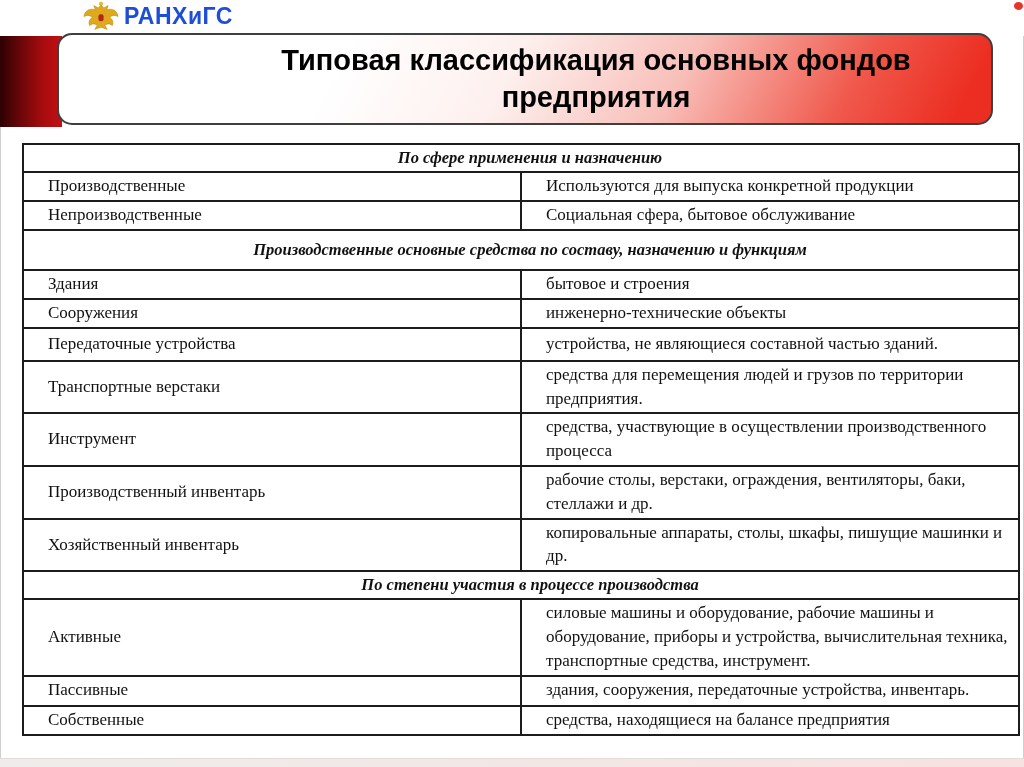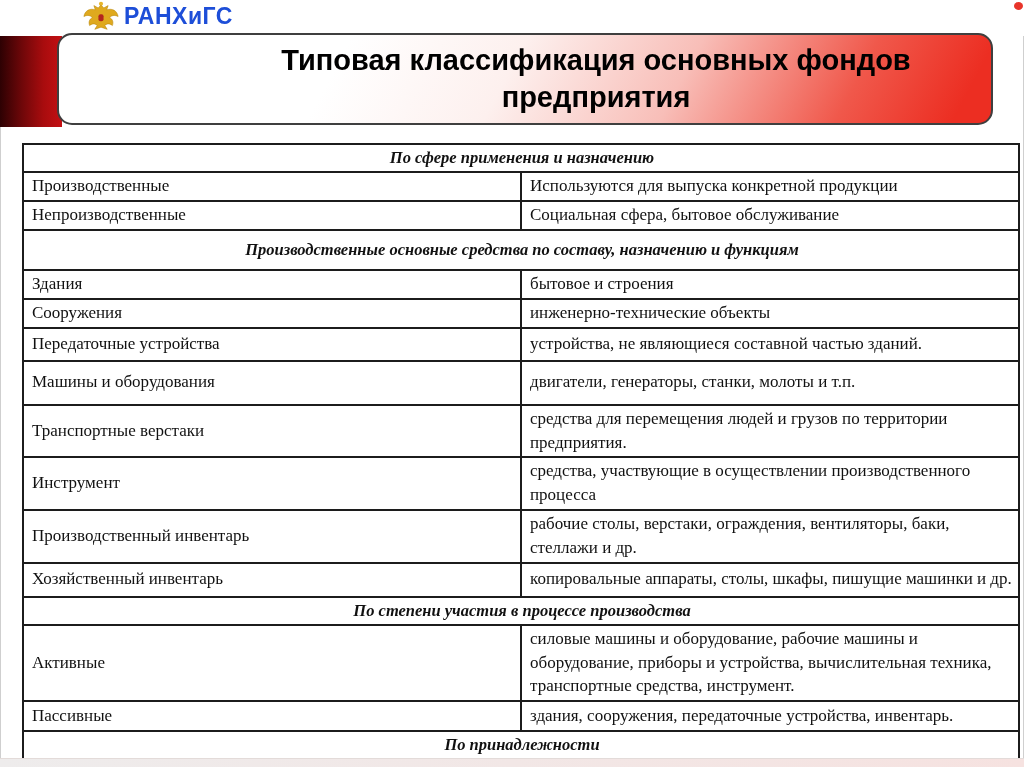--- a/index.html
+++ b/index.html
@@ -42,21 +42,21 @@
     text-align:center;font-family:"Liberation Sans",sans-serif;
   }
   
   table.cls{
     position:absolute;left:22px;top:143px;width:998px;
     border-collapse:collapse;table-layout:fixed;
     font-family:"Liberation Serif",serif;font-size:17px;color:#111;
   }
   table.cls td{
     border:2px solid #1c1c1c;
-    padding:1px 6px 2px 8px;
+    padding:1px 6px 2px 24px;
     vertical-align:middle;
     line-height:1.4;
   }
   td.term{width:280px;}
   td.section{
     text-align:center;font-style:italic;font-weight:bold;font-size:16.5px;
     padding-top:2px;padding-bottom:2px;
   }
   
   .bottom-strip{
@@ -110,24 +110,20 @@
         <td class="def">бытовое и строения</td>
       </tr>
       <tr style="height: 29px;">
         <td class="term">Сооружения</td>
         <td class="def">инженерно-технические объекты</td>
       </tr>
       <tr style="height: 33px;">
         <td class="term">Передаточные устройства</td>
         <td class="def">устройства, не являющиеся составной частью зданий.</td>
       </tr>
-      <tr style="height: 44px;">
-        <td class="term">Машины и оборудования</td>
-        <td class="def">двигатели, генераторы, станки, молоты и т.п.</td>
-      </tr>
       <tr style="height: 30px;">
         <td class="term">Транспортные верстаки</td>
         <td class="def">средства для перемещения людей и грузов по территории предприятия.</td>
       </tr>
       <tr style="height: 28px;">
         <td class="term">Инструмент</td>
         <td class="def">средства, участвующие в осуществлении производственного процесса</td>
       </tr>
       <tr style="height: 34px; font-family: Liberation Serif, serif;">
         <td class="term">Производственный инвентарь</td>
@@ -141,23 +137,20 @@
         <td colspan="2" class="section">По степени участия в процессе производства</td>
       </tr>
       <tr style="height: 50px;">
         <td class="term">Активные</td>
         <td class="def">силовые машины и оборудование, рабочие машины и оборудование, приборы и устройства, вычислительная техника, транспортные средства, инструмент.</td>
       </tr>
       <tr style="height: 30px;">
         <td class="term">Пассивные</td>
         <td class="def">здания, сооружения, передаточные устройства, инвентарь.</td>
       </tr>
-      <tr style="height: 24px;">
-        <td colspan="2" class="section">По принадлежности</td>
-      </tr>
       <tr style="height: 28px;">
         <td class="term">Собственные</td>
         <td class="def">средства, находящиеся на балансе предприятия</td>
       </tr>
     </tbody>
 </table>
 
 <div class="bottom-strip"></div>
 
 </body></html>

